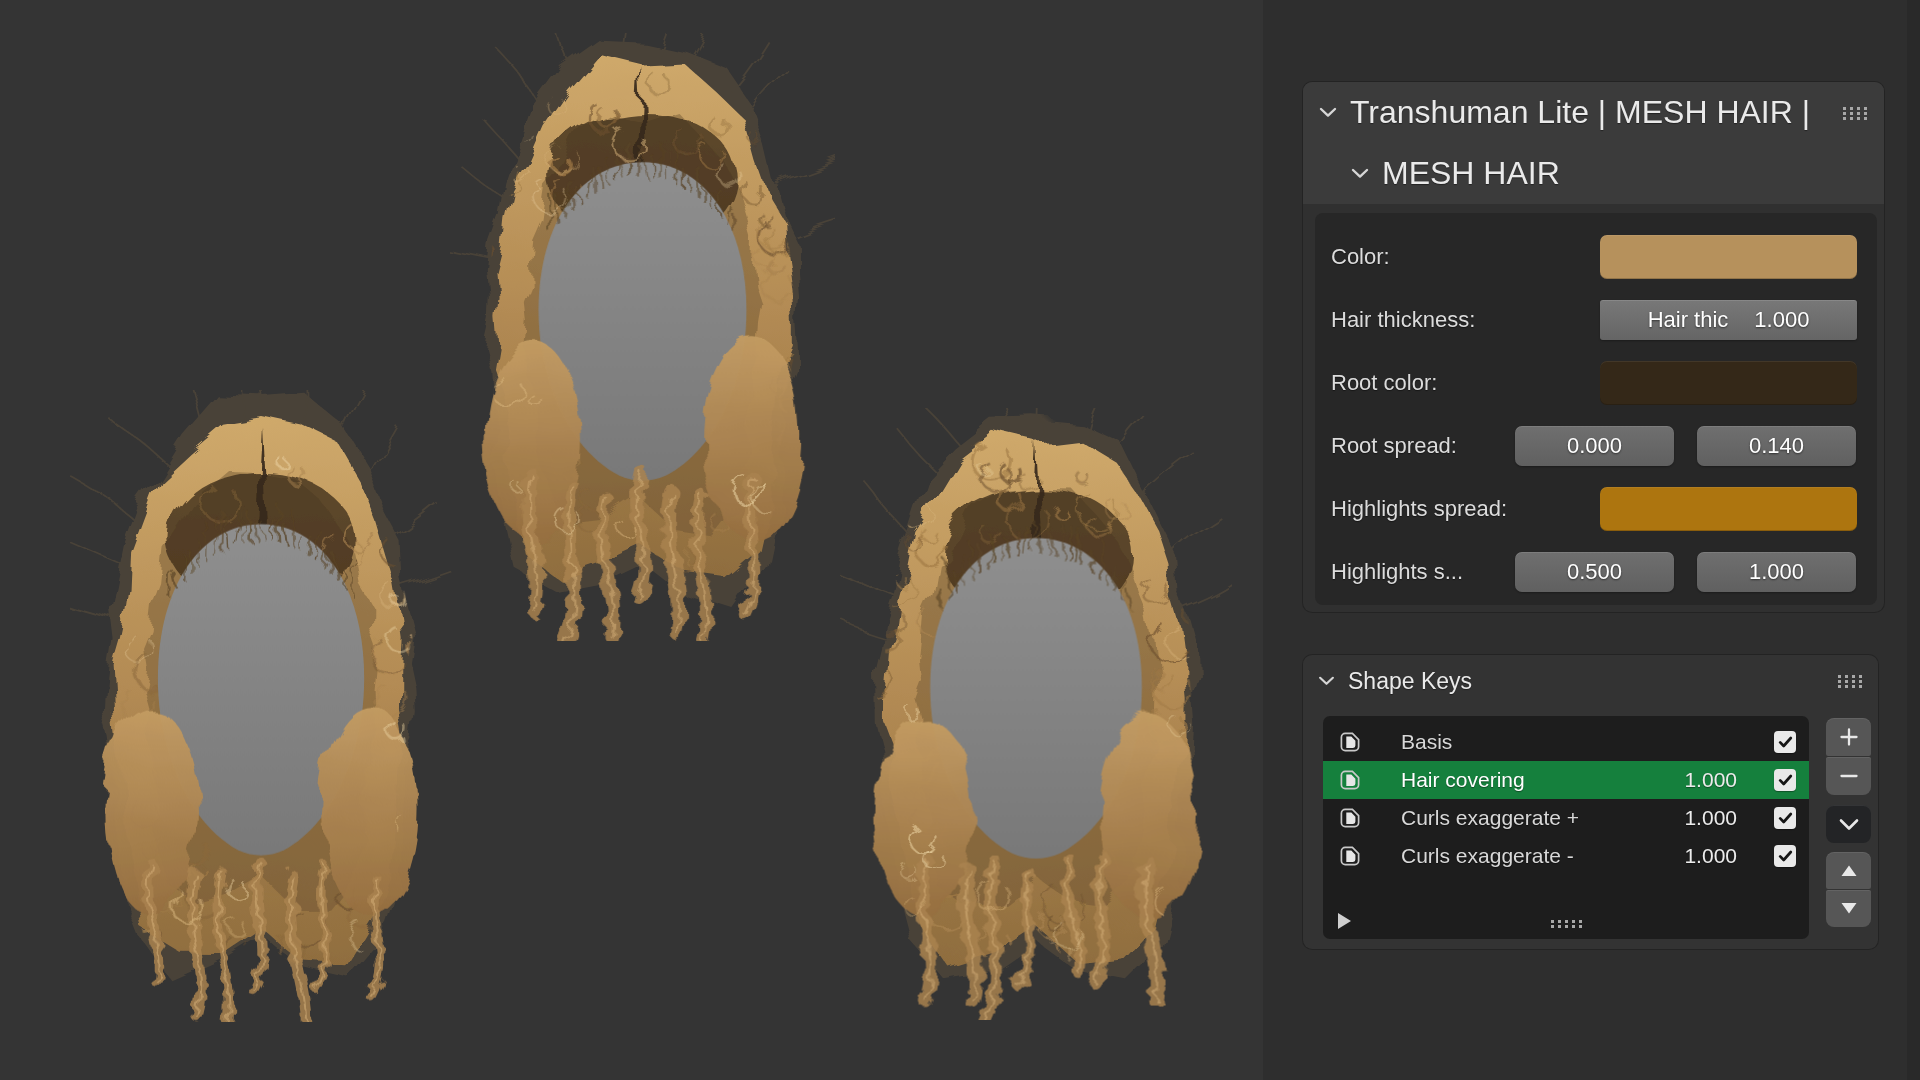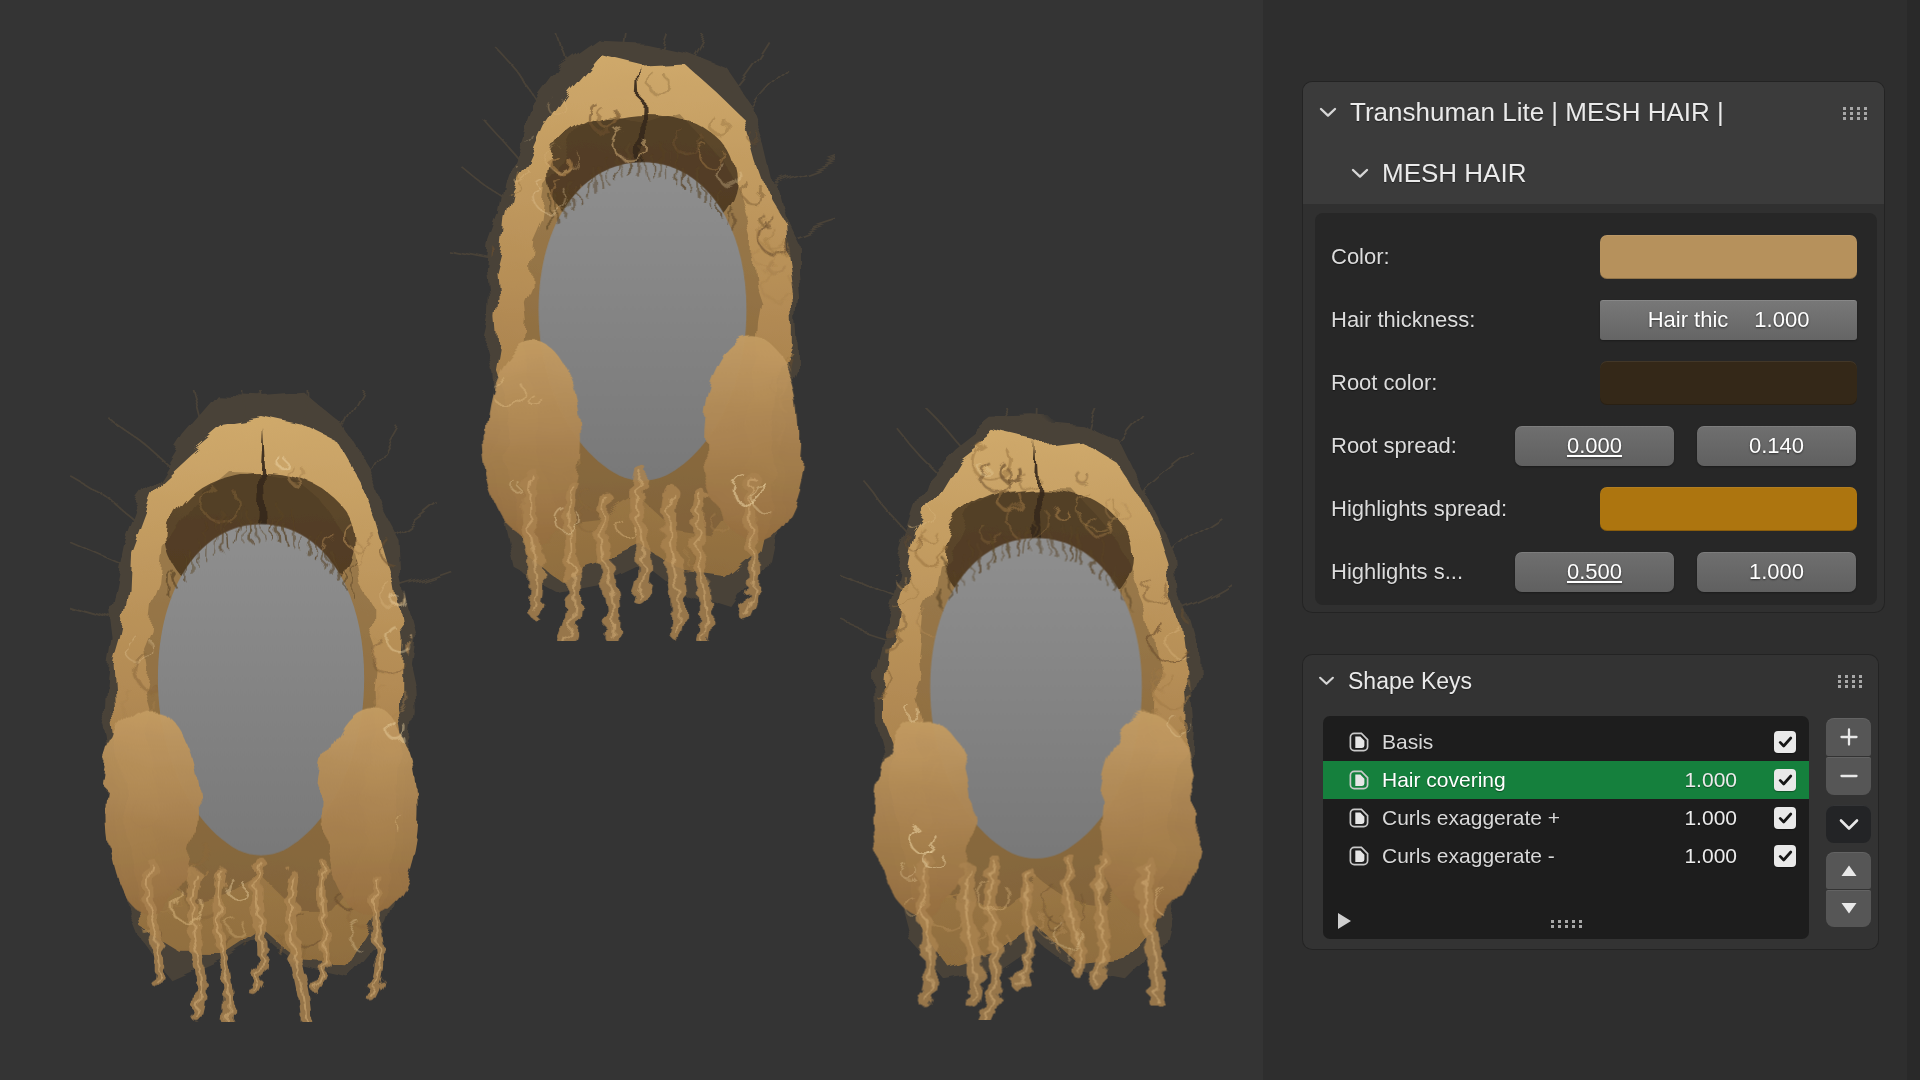--- a/index.html
+++ b/index.html
@@ -10,47 +10,47 @@
   .wig svg{display:block;width:100%;height:100%;}
 
   .props-region{position:absolute;left:1263px;top:0;width:657px;height:1080px;background:#2e2e2e;}
   .v-scroll{position:absolute;right:0;top:0;width:13px;height:100%;background:#292929;}
 
   .panel{position:absolute;border-radius:9px;box-shadow:0 0 0 1px rgba(0,0,0,.22);}
   .panel-1{left:40px;top:82px;width:581px;height:530px;background:#303030;overflow:hidden;}
   .p1-header{height:122px;background:#3b3b3b;}
   .p-hrow{display:flex;align-items:center;gap:13px;height:61px;padding:0 16px;cursor:pointer;}
   .p-hrow.sub{padding-left:48px;}
-  .p-title,.p-subtitle{font-size:26px;color:#eaeaea;text-shadow:0 1px 1px rgba(0,0,0,.4);white-space:nowrap;}
+  .p-title,.p-subtitle{font-size:32px;color:#eaeaea;text-shadow:0 1px 1px rgba(0,0,0,.4);white-space:nowrap;}
   .chev{display:flex;flex:none;}
   .grip{margin-left:auto;width:27px;height:14px;flex:none;cursor:grab;
         background-image:radial-gradient(circle,#a8a8a8 1.5px,transparent 1.8px);
         background-size:7px 5px;}
   .grip-sm{width:34px;height:9px;background-size:7px 5px;}
 
   .inner-box{position:absolute;left:12px;top:131px;width:562px;height:392px;background:#272727;border-radius:8px;padding-top:12px;}
   .prop-row{position:relative;height:63px;display:flex;align-items:center;padding-left:16px;}
   .prop-label{font-size:22px;color:#dcdcdc;text-shadow:0 1px 1px rgba(0,0,0,.45);}
   .swatch{position:absolute;left:285px;width:257px;height:44px;border-radius:7px;cursor:pointer;
           box-shadow:inset 0 1px 0 rgba(255,255,255,.07),inset 0 -1px 0 rgba(0,0,0,.2);}
   .slider{position:absolute;left:285px;width:257px;height:40px;border-radius:3px;cursor:pointer;
           background:linear-gradient(#787878,#656565);display:flex;align-items:center;justify-content:center;gap:26px;
           box-shadow:inset 0 1px 0 rgba(255,255,255,.12),0 1px 2px rgba(0,0,0,.3);}
   .slider span{font-size:22px;color:#fff;text-shadow:0 1px 2px rgba(0,0,0,.55);white-space:nowrap;}
   .val-btn{position:absolute;width:159px;height:40px;border-radius:7px;cursor:pointer;
            background:linear-gradient(#6f6f6f,#606060);display:flex;align-items:center;justify-content:center;
            font-size:22px;color:#fff;text-shadow:0 1px 2px rgba(0,0,0,.55);
            box-shadow:inset 0 1px 0 rgba(255,255,255,.1),0 1px 2px rgba(0,0,0,.3);}
-  .val-btn.first{left:200px;text-decoration:underline;} .val-btn.second{left:382px;}
+  .val-btn.first{left:200px;} .val-btn.second{left:382px;}
 
   .panel-2{left:40px;top:655px;width:575px;height:294px;background:#333333;}
   .p2-header{display:flex;align-items:center;gap:13px;height:52px;padding:0 15px;cursor:pointer;}
   .p2-header .p-title{font-size:23px;}
   .sk-list{position:absolute;left:20px;top:61px;width:486px;height:223px;background:#1d1d1d;border-radius:7px;padding-top:7px;overflow:hidden;}
-  .sk-row{position:relative;height:38px;display:flex;align-items:center;padding-left:24px;cursor:pointer;}
+  .sk-row{position:relative;height:38px;display:flex;align-items:center;padding-left:15px;cursor:pointer;gap:28px;}
   .sk-row.selected{background:#15803d;border-radius:0;}
   .sk-name{font-size:21px;color:#d8d8d8;margin-left:11px;text-shadow:0 1px 1px rgba(0,0,0,.4);white-space:nowrap;}
   .sk-row.selected .sk-name{color:#ffffff;}
   .sk-icon{width:24px;height:24px;flex:none;display:flex;}
   .sk-val{position:absolute;right:72px;font-size:21px;color:#ececec;text-shadow:0 1px 1px rgba(0,0,0,.4);}
   .sk-check{position:absolute;right:13px;width:22px;height:22px;background:#e9e9e9;border-radius:4px;cursor:pointer;
             display:flex;align-items:center;justify-content:center;box-shadow:0 1px 1px rgba(0,0,0,.35);}
   .sk-expand{position:absolute;left:15px;bottom:10px;width:0;height:0;cursor:pointer;
              border-left:13px solid #cfcfcf;border-top:8px solid transparent;border-bottom:8px solid transparent;}
   .sk-grip{position:absolute;left:50%;transform:translateX(-50%);bottom:11px;cursor:ns-resize;}

